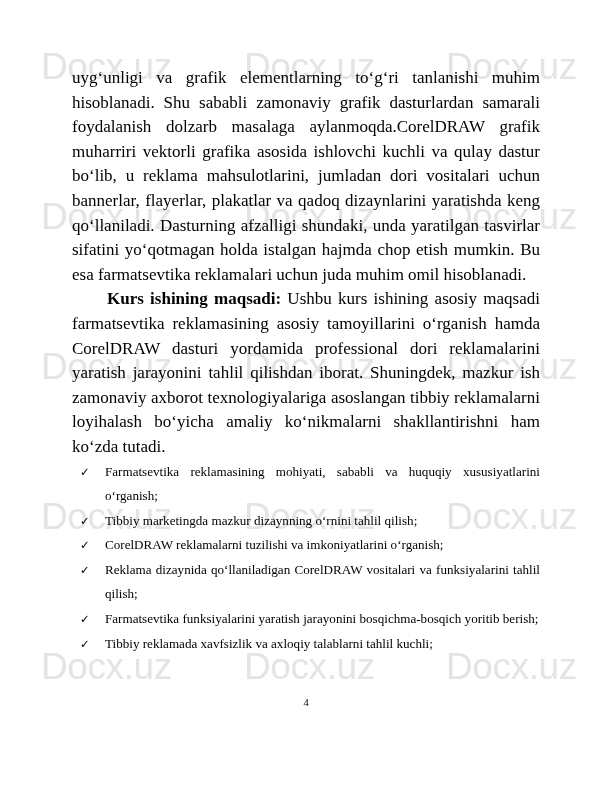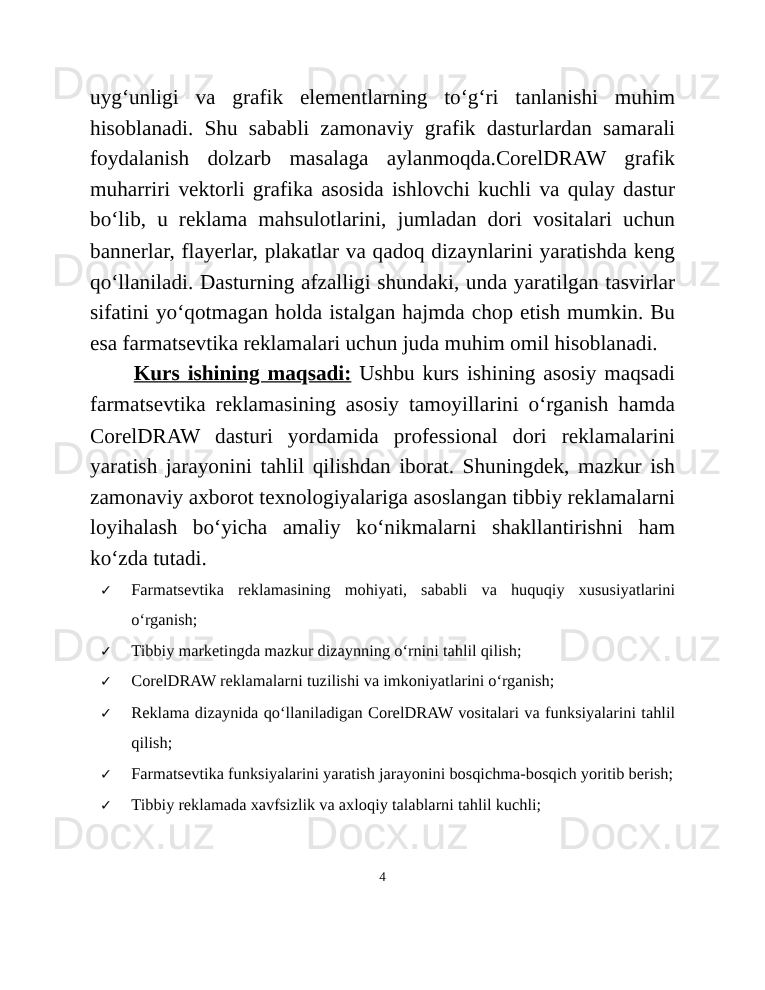--- a/index.html
+++ b/index.html
@@ -60,21 +60,20 @@
     text-justify: inter-word;
     color: #000000;
     -webkit-hyphens: none;
     hyphens: none;
   }
   p.para.indent {
     text-indent: 35px;
   }
   .bold {
     font-weight: bold;
-    text-decoration: underline;
   }
 
   
   ul.check-list {
     margin: 0;
     padding: 0;
     list-style: none;
   }
   ul.check-list > li {
     position: relative;

